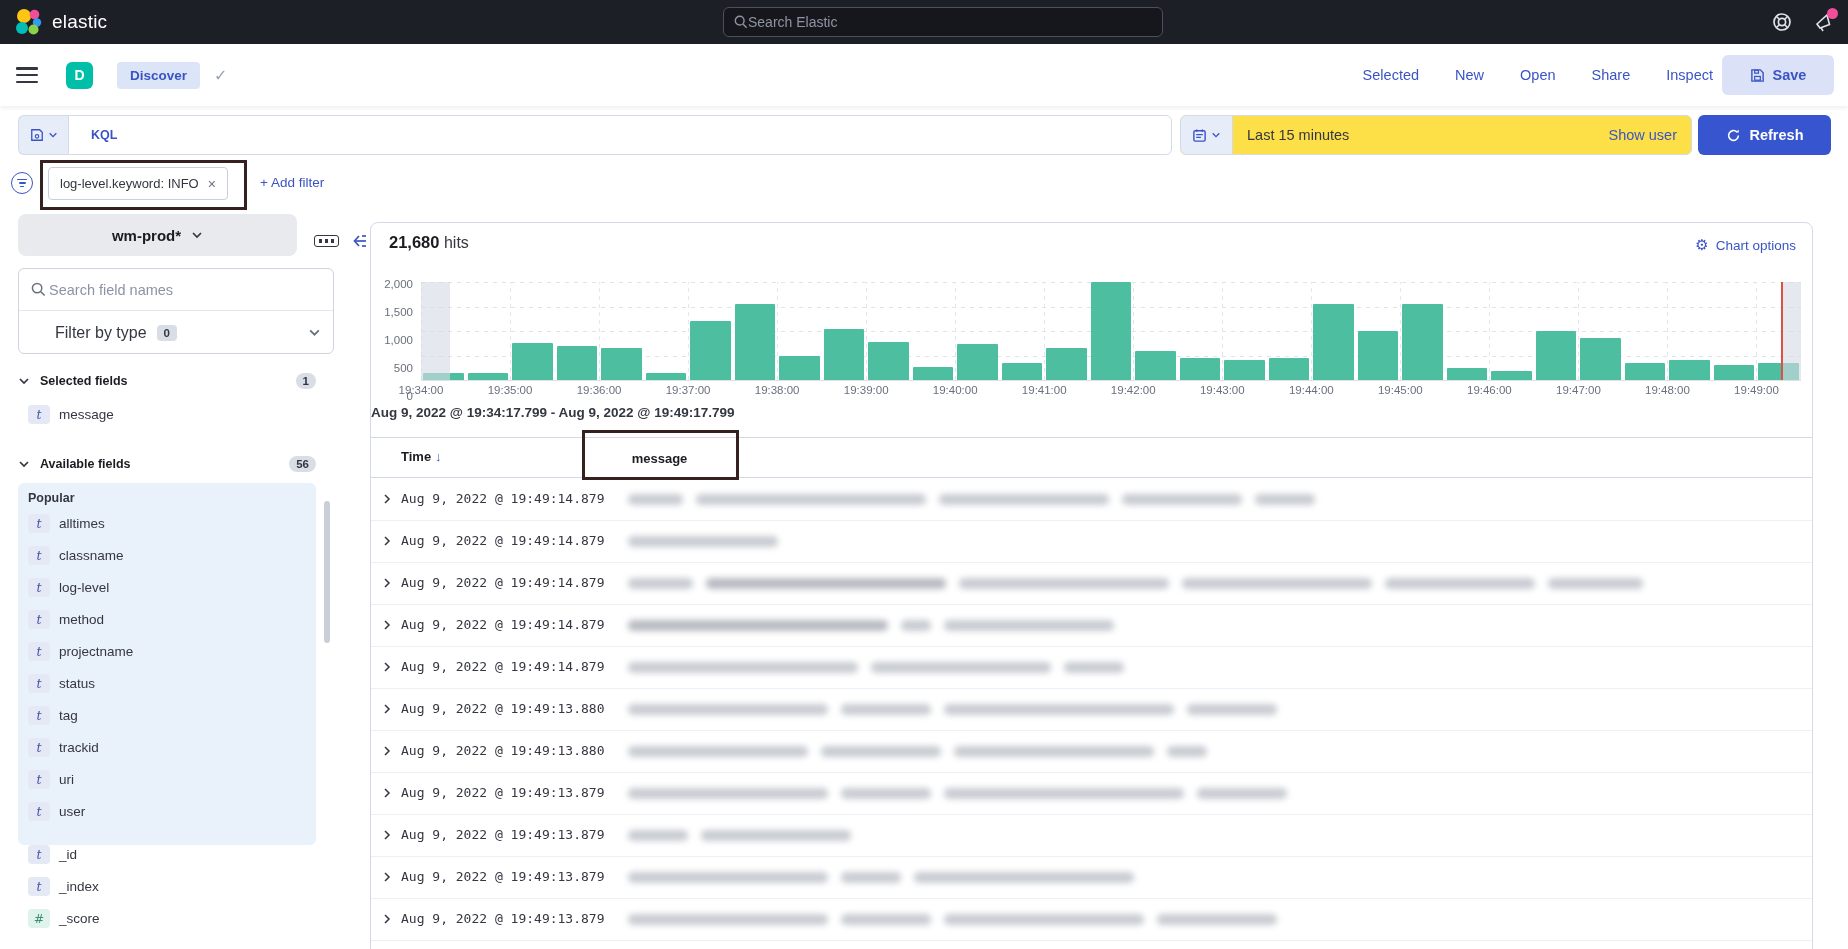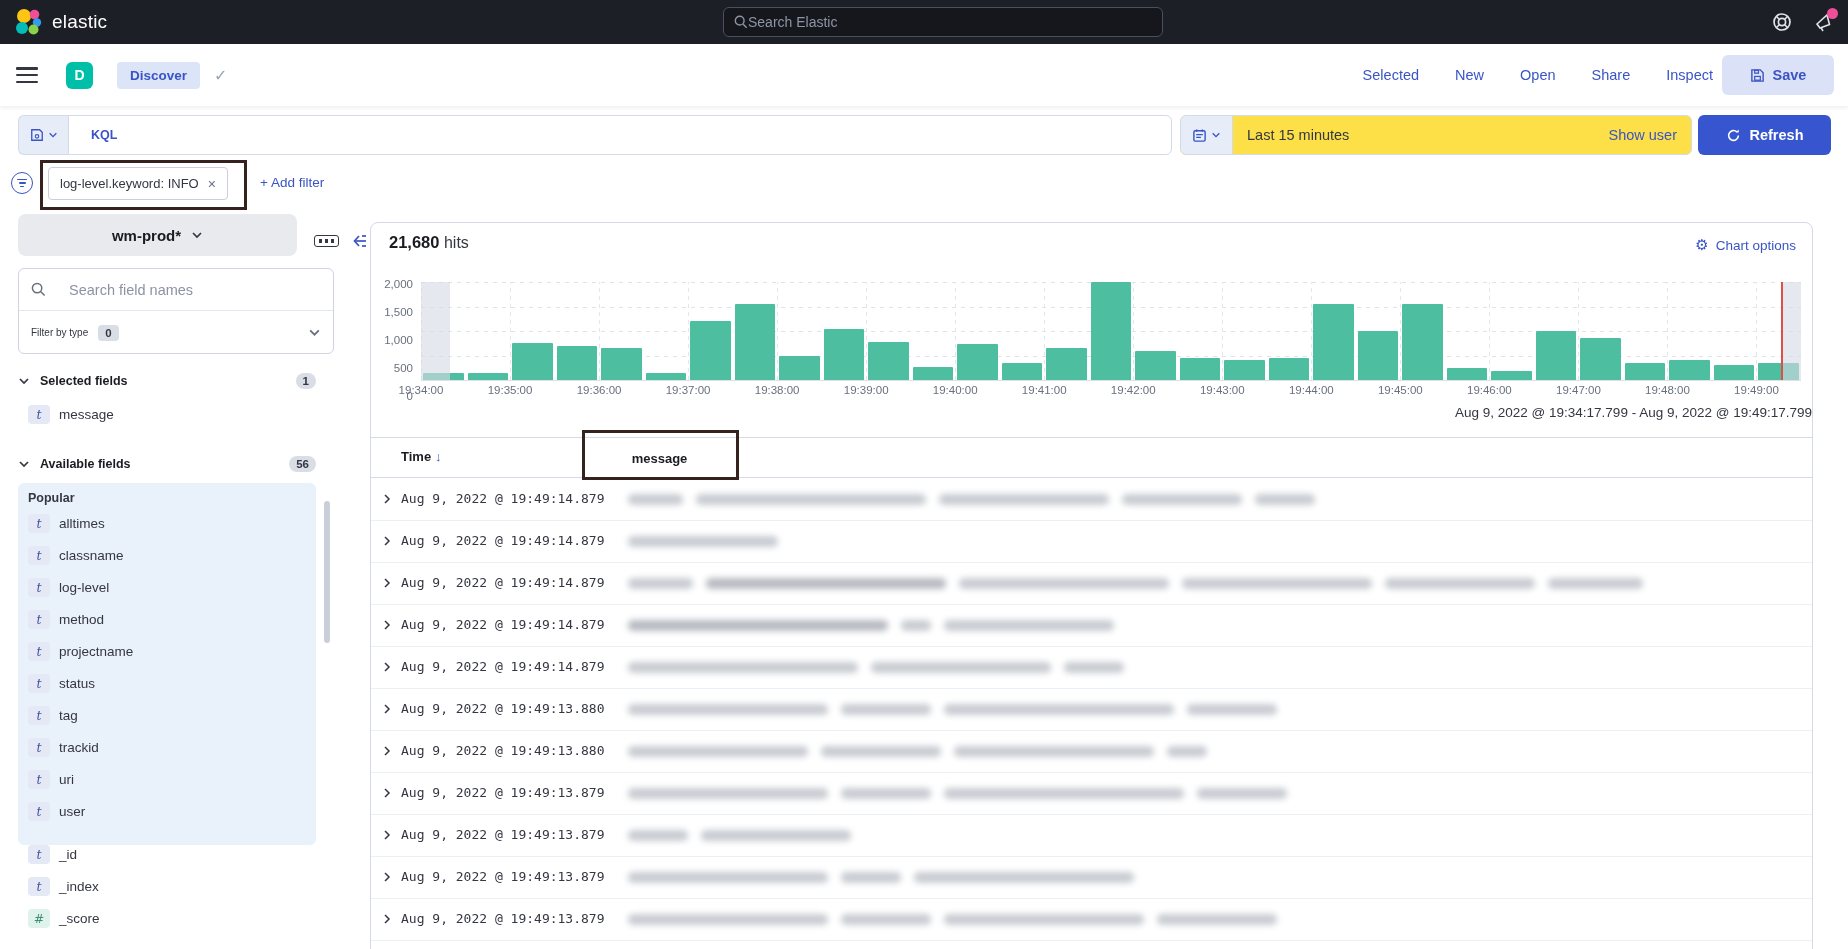--- a/index.html
+++ b/index.html
@@ -46,25 +46,25 @@
   .filter-funnel { position:absolute; left:11px; top:172px; width:22px; height:22px; border:1.6px solid #3a54c5; border-radius:50%; display:flex; flex-direction:column; align-items:center; justify-content:center; gap:2px; cursor:pointer; }
   .filter-funnel i { display:block; height:1.6px; background:#3a54c5; border-radius:1px; }
   .annotation-box { position:absolute; border:3px solid #35221f; }
   .filter-pill { position:absolute; left:48px; top:167px; height:33px; background:#fff; border:1px solid #c9cfdb; border-radius:4px; display:flex; align-items:center; gap:9px; padding:0 11px; font-size:13px; color:#343741; cursor:pointer; }
   .pill-x { color:#69707d; font-size:14px; cursor:pointer; }
   .add-filter { position:absolute; left:260px; top:175px; color:#3a54c5; font-size:13.5px; cursor:pointer; }
 
   
   .ip-pill { position:absolute; left:18px; top:214px; width:279px; height:42px; background:#e9eaee; border-radius:8px; display:flex; align-items:center; justify-content:center; gap:10px; font-size:15px; font-weight:bold; color:#1a1c21; cursor:pointer; }
   .fieldsearch-box { position:absolute; left:18px; top:268px; width:316px; height:86px; border:1px solid #cfd4de; border-radius:6px; background:#fff; }
-  .fieldsearch-top { height:42px; display:flex; align-items:center; gap:23px; padding:0 12px; border-bottom:1px solid #e3e6ee; }
+  .fieldsearch-top { height:42px; display:flex; align-items:center; gap:3px; padding:0 12px; border-bottom:1px solid #e3e6ee; }
   .fieldsearch-top input { flex:1; border:none; outline:none; font-size:14.5px; font-family:inherit; color:#343741; }
   .fieldsearch-top input::placeholder { color:#8b93a5; }
   .filter-type-row { height:43px; display:flex; align-items:center; gap:10px; padding:0 12px; cursor:pointer; }
-  .filter-type-label { font-size:10px; color:#343741; }
+  .filter-type-label { font-size:16px; color:#343741;margin-left:24px; }
   .count-badge { background:#d9dde6; color:#343741; font-size:11.5px; font-weight:bold; border-radius:4px; padding:2px 7px; }
   .ft-chev { margin-left:auto; }
   .side-section-hdr { position:absolute; left:18px; width:298px; height:22px; display:flex; align-items:center; gap:10px; cursor:pointer; }
   .side-section-hdr b { font-size:12.5px; color:#1a1c21; }
   .side-section-hdr .count-badge { margin-left:auto; border-radius:9px; }
   .field-row { display:flex; align-items:center; gap:9px; height:32px; padding-left:10px; cursor:pointer; }
   .tok { width:22px; height:19px; border-radius:4px; background:#e4e9f5; display:flex; align-items:center; justify-content:center;
     font-family:"DejaVu Serif",serif; font-style:italic; font-size:12.5px; color:#4355a5; }
   .tok-num { background:#dff3ec; color:#3e8e77; font-family:"DejaVu Sans",sans-serif; }
   .field-name { font-size:13.5px; color:#343741; }
@@ -90,21 +90,21 @@
   .hgrid { position:absolute; left:0; width:100%; height:1px; background:repeating-linear-gradient(90deg,#dfe3ea 0 4px,transparent 4px 9px); }
   .hgrid.base { background:#dde1e9; }
   .vgrid { position:absolute; top:0; width:1px; height:98px; background:repeating-linear-gradient(0deg,#e2e6ed 0 4px,transparent 4px 8px); }
   .bars { position:absolute; left:0; bottom:0; width:100%; height:98px; display:flex; align-items:flex-end; }
   .bar-slot { height:100%; display:flex; align-items:flex-end; justify-content:center; }
   .bar { width:91%; background:#4dbfa0; border-radius:1px 1px 0 0; }
   .range-shade { position:absolute; top:0; height:98px; background:rgba(213,218,228,.62); }
   .now-line { position:absolute; top:0; width:2px; height:98px; background:#de4f44; }
   .xlabels { position:absolute; left:50px; top:161px; width:1380px; height:16px; }
   .xlabels span { position:absolute; transform:translateX(-50%); font-size:11.5px; color:#69707d; white-space:nowrap; }
-  .chart-caption { position:absolute; left:0; top:182px; width:100%; text-align:right; font-size:13.5px; color:#343741; }
+  .chart-caption { position:absolute; left:0; top:182px; width:100%; text-align:left; font-size:13.5px; color:#343741;font-weight:bold; }
 
   
   .tbl-topline { position:absolute; left:0; top:214px; width:100%; height:1px; background:#d3dae6; }
   .tbl-header { position:absolute; left:0; top:215px; width:100%; height:40px; border-bottom:1px solid #d3dae6; }
   .col-time { position:absolute; left:30px; top:11px; font-size:13px; font-weight:bold; color:#1a1c21; cursor:pointer; }
   .sort-arrow { color:#3a54c5; font-weight:normal; margin-left:4px; }
   .col-message { position:absolute; left:231px; top:0px; width:115px; height:41px; display:flex; align-items:center; justify-content:center; font-size:13px; font-weight:bold; color:#1a1c21; cursor:pointer; }
   .rows { position:absolute; left:0; top:256px; width:100%; }
   .doc-row { position:relative; height:42px; border-bottom:1px solid #eceff4; }
   .row-chev { position:absolute; left:10px; top:14px; cursor:pointer; }

